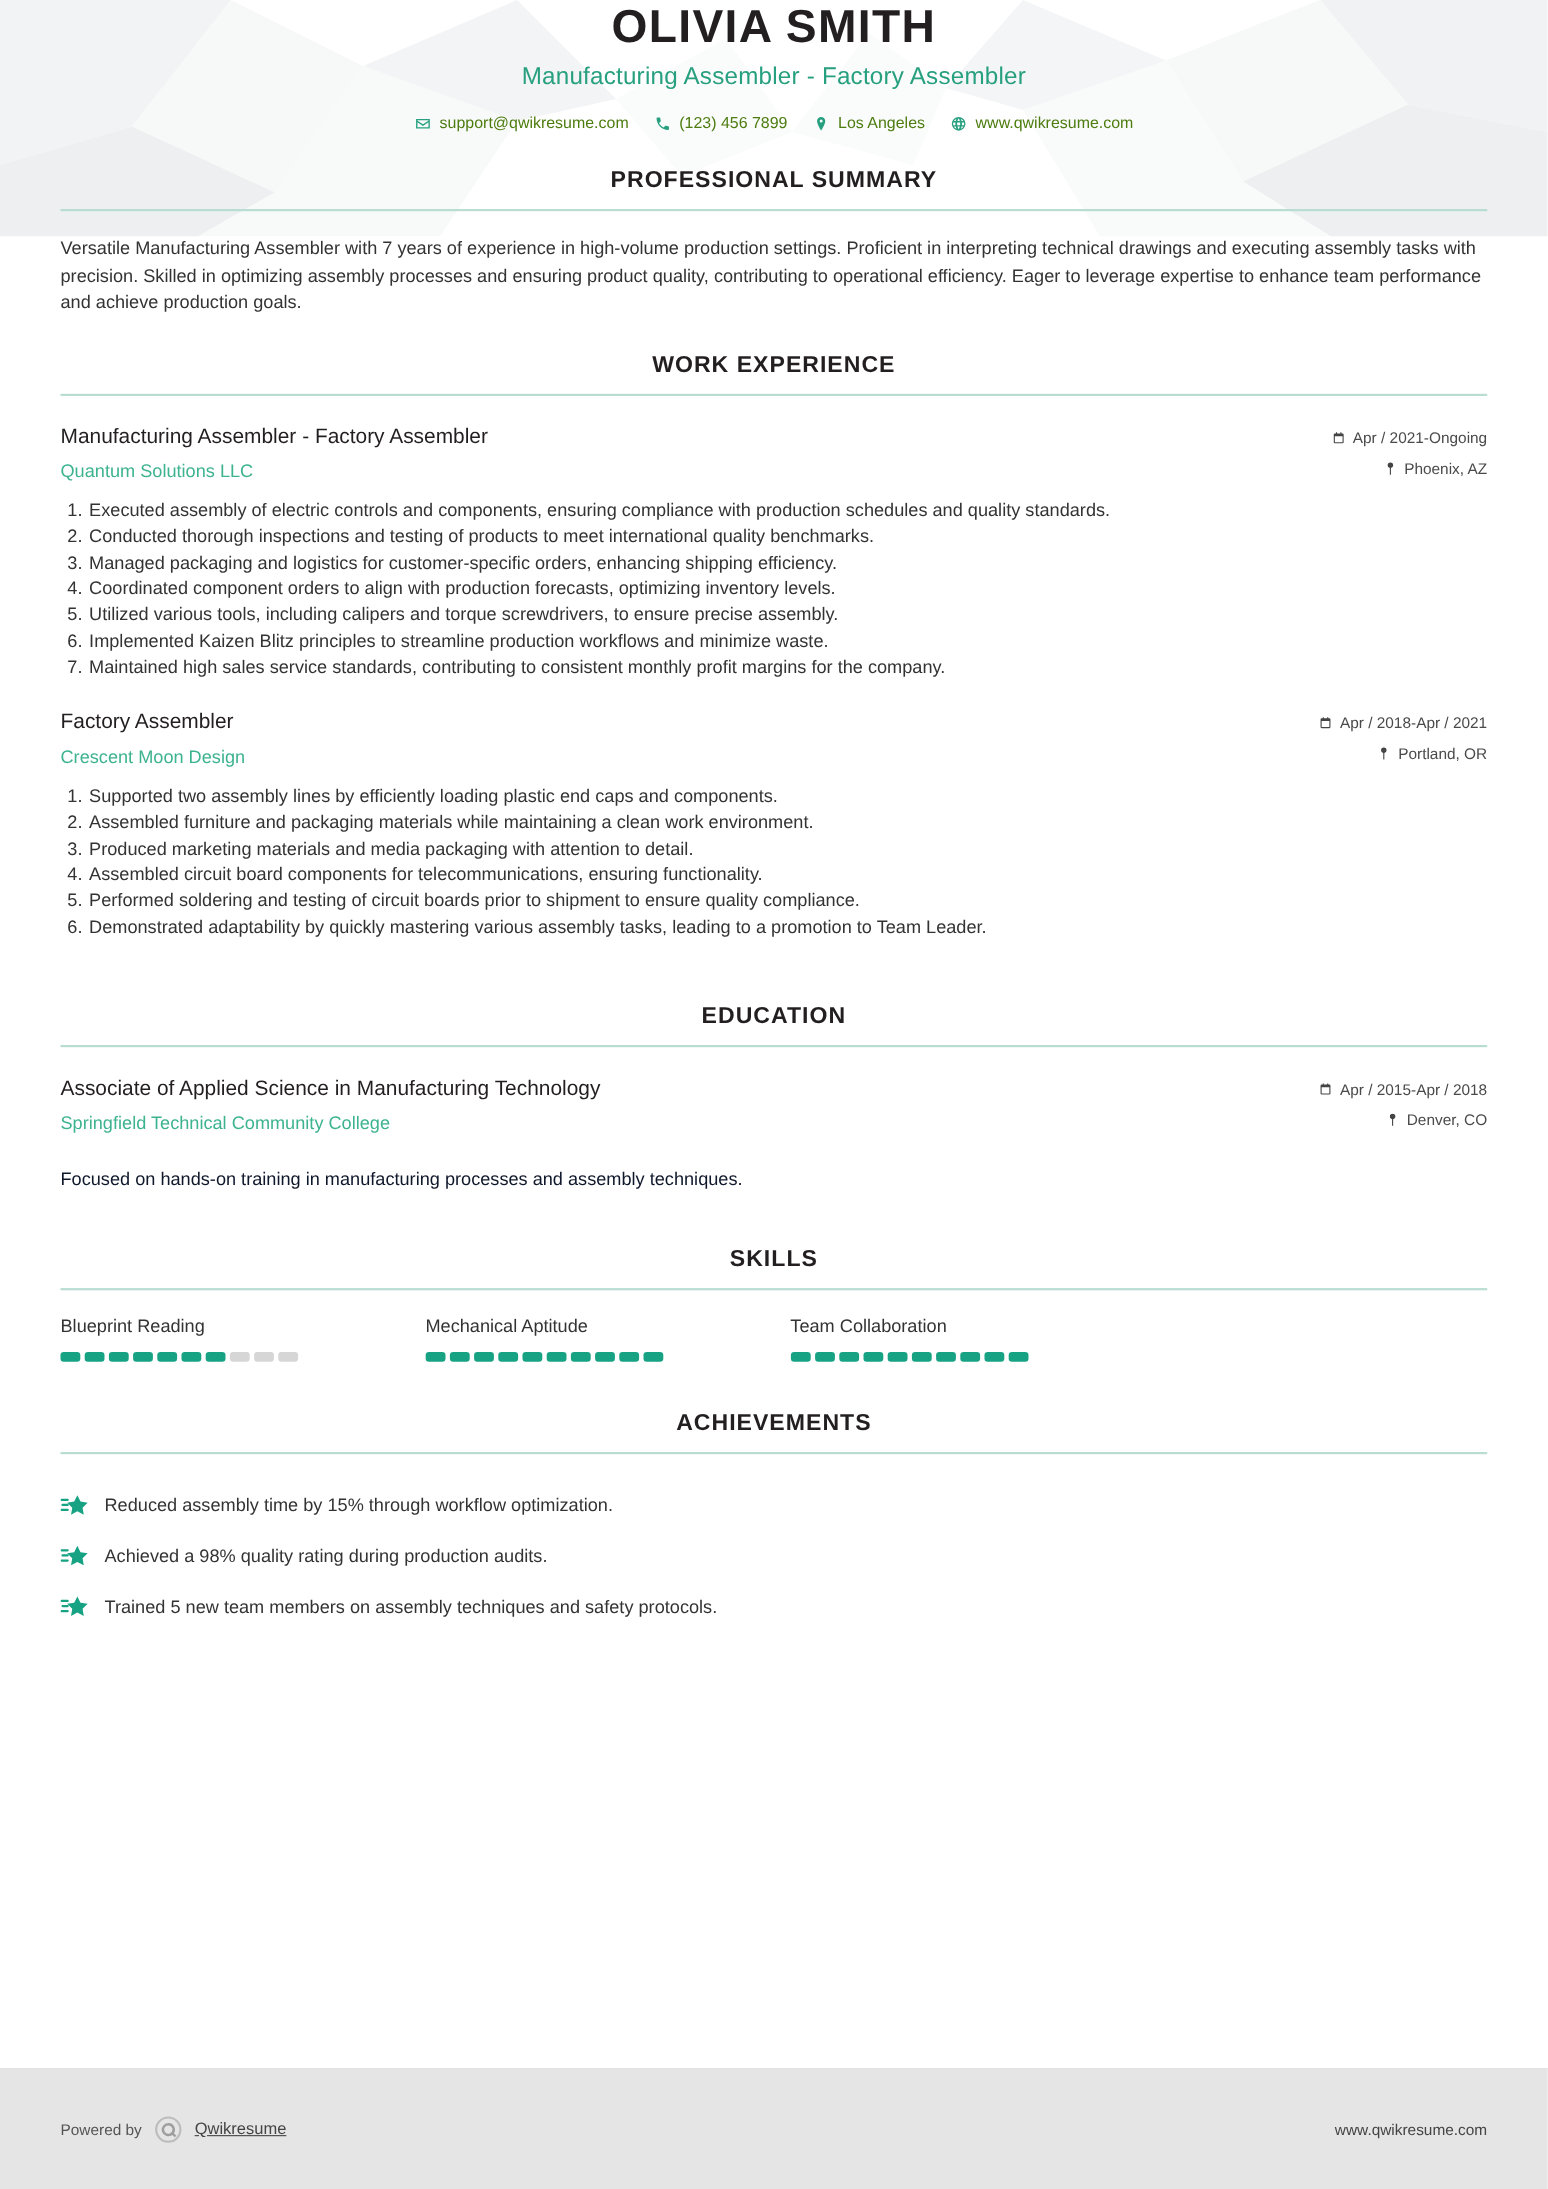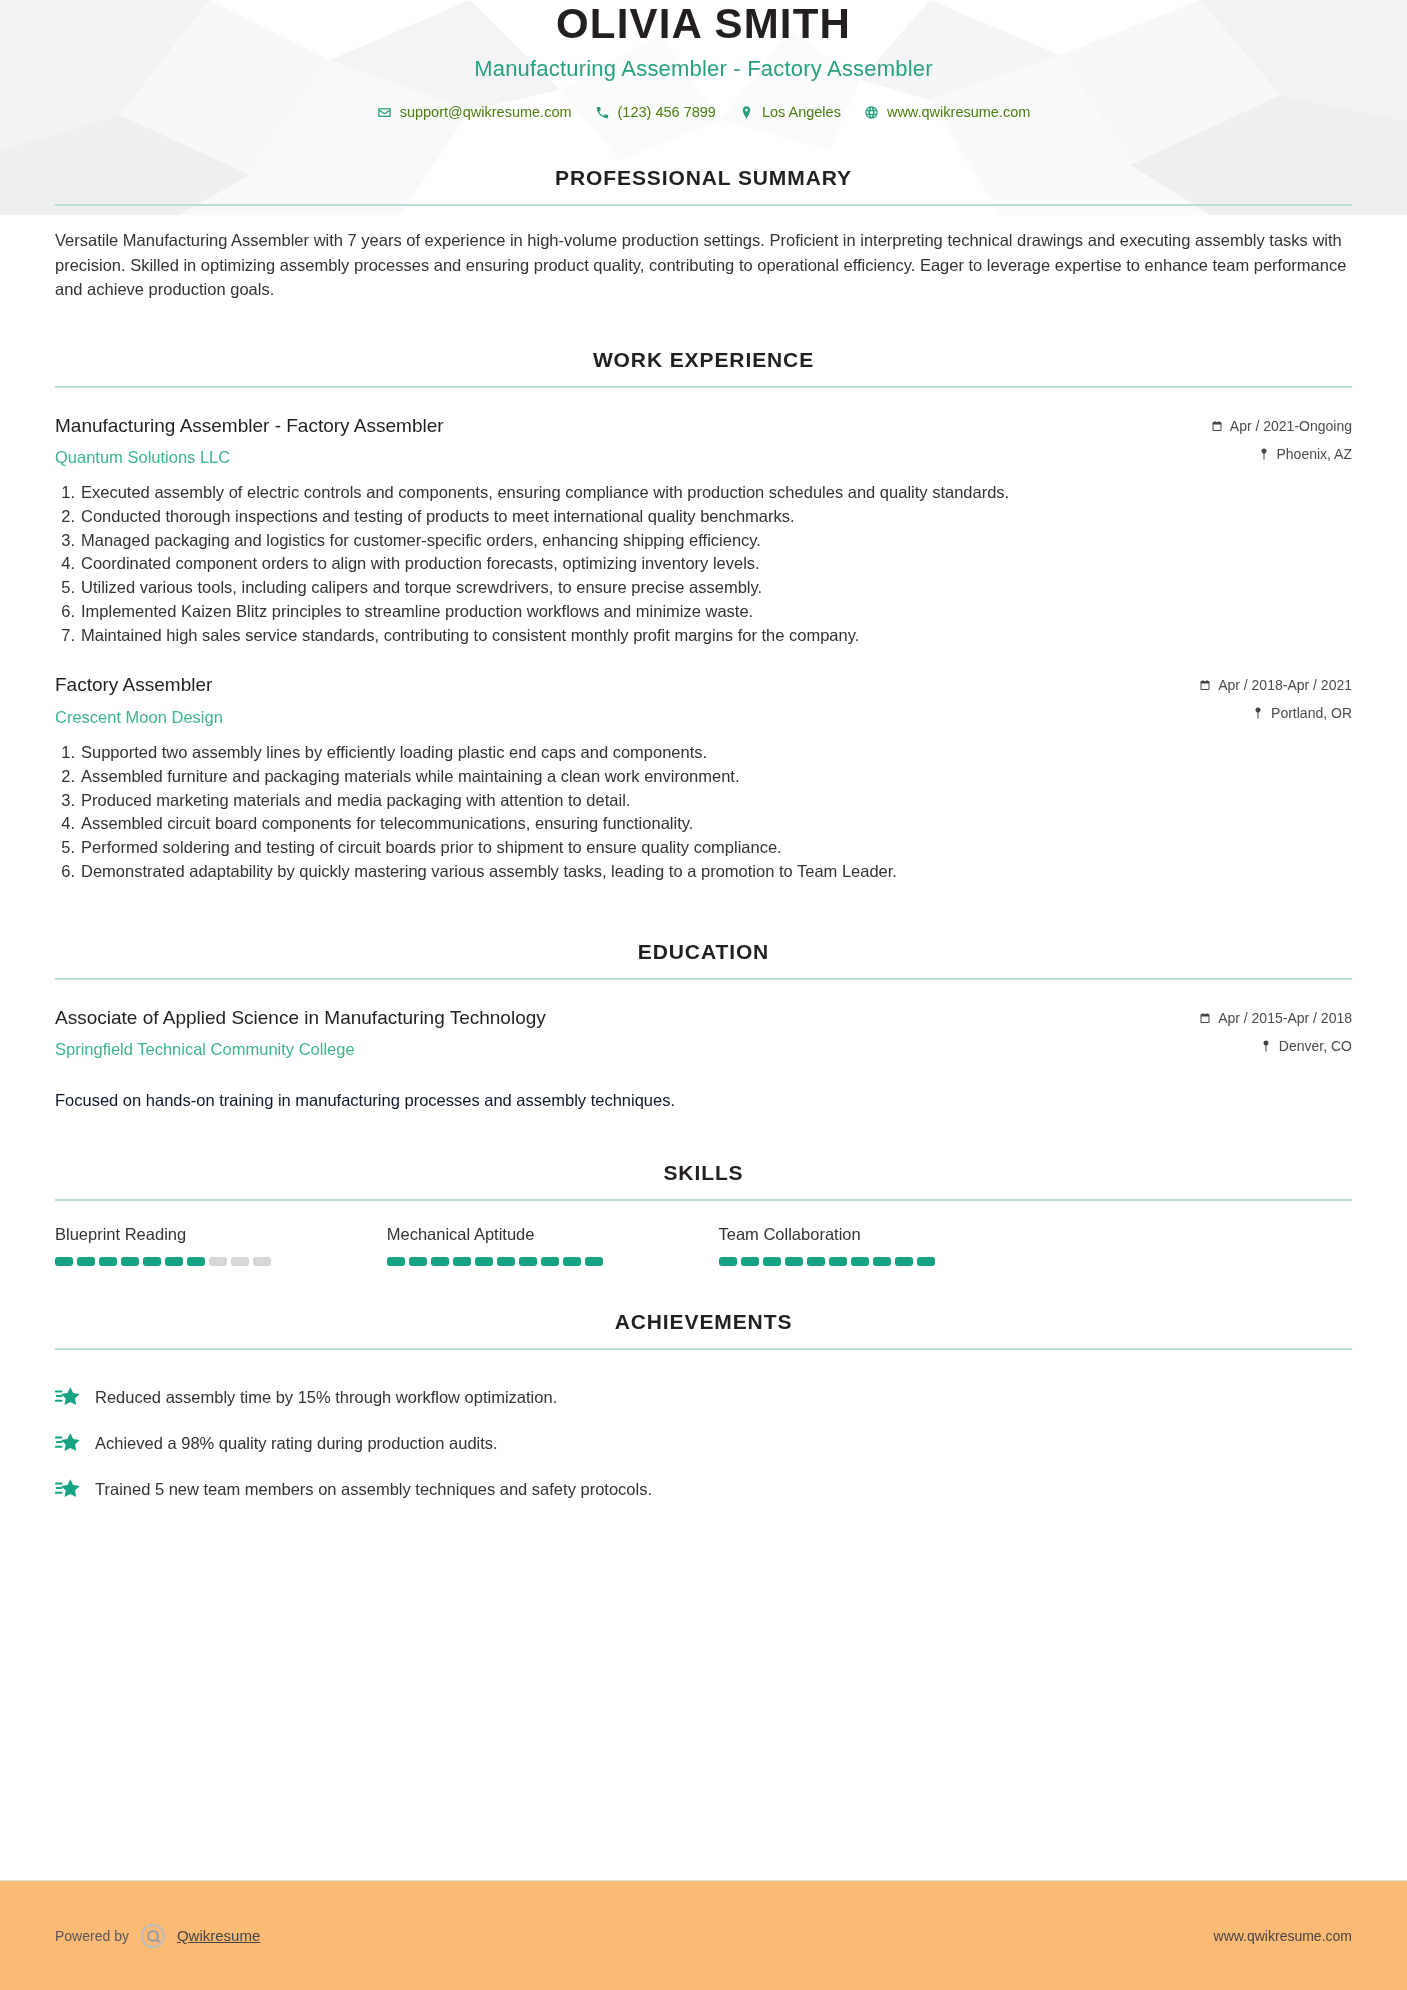--- a/index.html
+++ b/index.html
@@ -36,21 +36,21 @@
     display:flex; justify-content:center; align-items:center;
     gap:9px; margin-top:22px; font-size:14.5px; color:#4d7c0f;
     flex-wrap:nowrap;
   }
   .contact .ci { display:flex; align-items:center; gap:8px; }
   .contact .ci + .ci { margin-left:14px; }
   .ico { width:15px; height:15px; display:inline-block; color:#27a07f; flex:0 0 auto; }
   .ico svg { display:block; width:15px; height:15px; fill:#27a07f; }
 
   
-  .section { margin-top:46px; }
+  .section { margin-top:32px; }
   .sec-title {
     text-align:center; font-size:21px; font-weight:bold;
     letter-spacing:.9px; color:#231f20; text-transform:uppercase;
   }
   .sec-rule {
     height:2px; background:#b9ddd2; margin-top:14px; width:100%;
   }
 
   
   .summary {
@@ -98,21 +98,21 @@
   .ach-item { display:flex; align-items:center; gap:14px; margin-top:20px; }
   .ach-item:first-child { margin-top:4px; }
   .star-ico { width:26px; height:26px; flex:0 0 26px; }
   .star-ico svg { display:block; width:26px; height:26px; }
   .ach-txt { font-size:16.5px; color:#333; line-height:1.4; }
 
   
   .footer {
     position:absolute; left:0; bottom:0; width:1407px; height:110px;
     border-top:1px solid #e3e3e3; display:flex; align-items:center;
-    justify-content:space-between; padding:12px 55px; z-index:3; background:#fdba74;
+    justify-content:space-between; padding:12px 55px; z-index:3; background:#e5e5e5;
   }
   .foot-left { display:flex; align-items:center; gap:11px; }
   .powered { font-size:14px; color:#555; }
   .qlogo { width:26px; height:26px; }
   .qlogo svg { display:block; width:26px; height:26px; }
   .qbrand { font-size:15px; color:#444; text-decoration:underline; }
   .foot-right { font-size:14px; color:#444; }
 </style>
 </head>
 <body>

